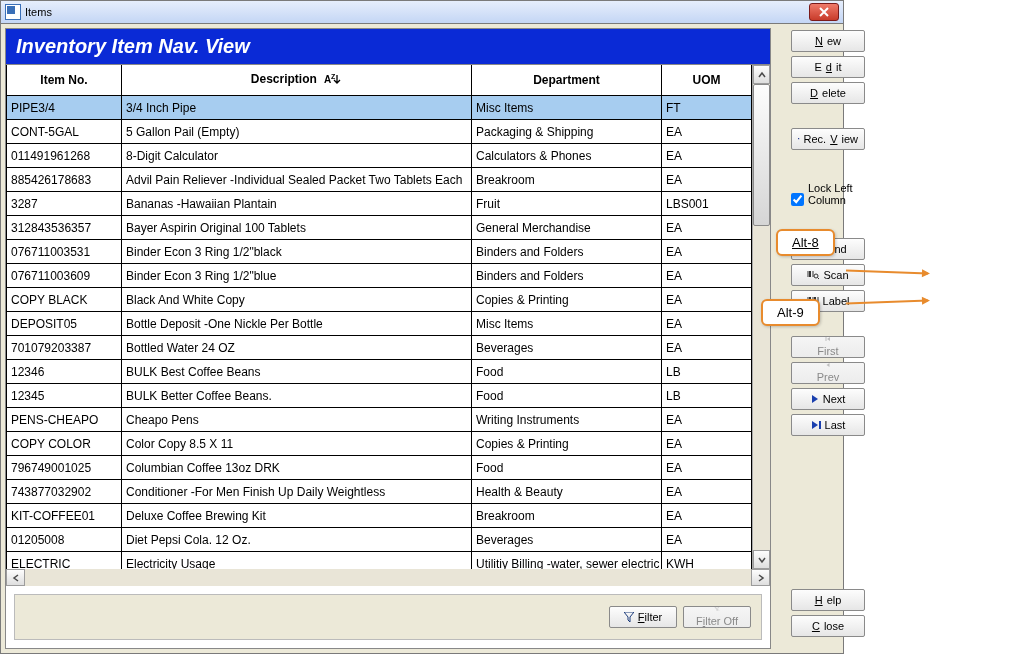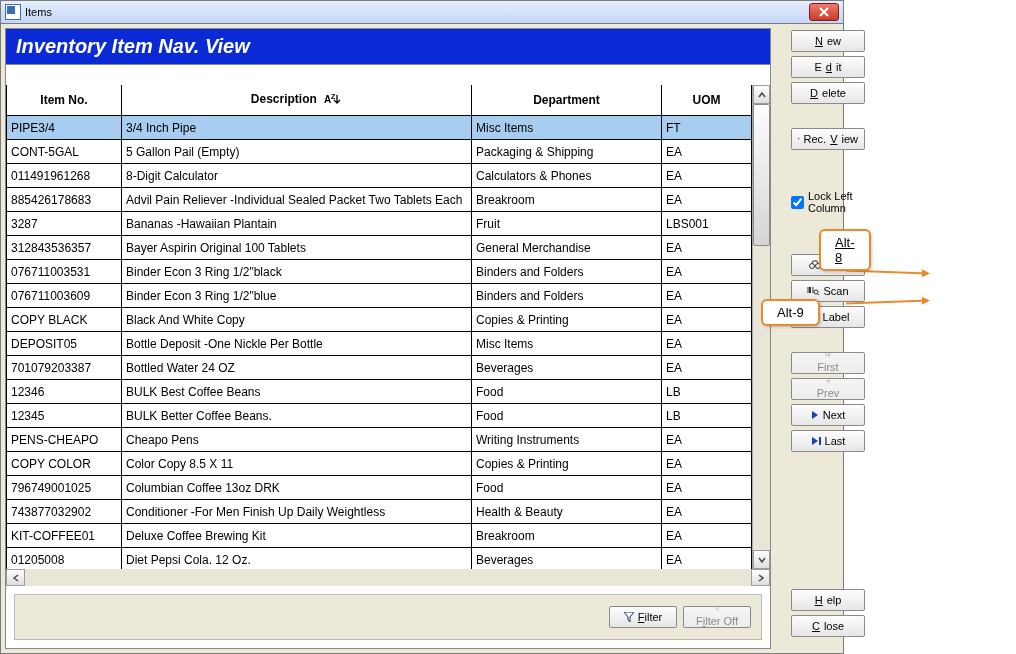--- a/index.html
+++ b/index.html
@@ -7,21 +7,21 @@
 .titlebar { height:22px; background:linear-gradient(#e6eefc,#c4d6f5); border-bottom:1px solid #7a7a7a; display:flex; align-items:center; padding:0 4px; }
 .titlebar .ticon { width:14px; height:14px; border:1px solid #3a6fb7; background:#fff; margin-right:4px; position:relative; }
 .titlebar .ticon::after { content:""; position:absolute; left:1px; top:1px; right:5px; bottom:5px; background:#3a6fb7; }
 .titlebar .ttext { flex:1; font-size:11px; color:#000; }
 .titlebar .closebtn { width:28px; height:16px; border:1px solid #7a1a1a; border-radius:3px; background:linear-gradient(#ef7a6a,#c83b2a); display:flex; align-items:center; justify-content:center; cursor:pointer; }
 .titlebar .closebtn svg { width:10px; height:10px; }
 .body { flex:1; display:flex; padding:4px; gap:20px; min-height:0; }
 .leftpanel { flex:1; display:flex; flex-direction:column; border:1px solid #888; background:#fff; min-height:0; }
 .headerbar { background:#0a2ad6; color:#fff; font-size:20px; font-style:italic; font-weight:bold; padding:6px 10px; }
 .tablewrap { flex:1; display:flex; flex-direction:column; min-height:0; border-top:1px solid #888; }
-.scrollarea { flex:1; display:flex; min-height:0;margin-top:20px; }
+.scrollarea { flex:1; display:flex; min-height:0; }
 table { border-collapse:collapse; width:100%; table-layout:fixed; }
 th { background:#fff; border:1px solid #000; border-top:none; font-weight:bold; font-size:12px; padding:4px 6px; text-align:center; height:22px; }
 td { border:1px solid #000; border-top:none; font-size:12px; padding:2px 4px; height:19px; white-space:nowrap; overflow:hidden; text-overflow:clip; }
 .col-item { width:115px; }
 .col-desc { width:350px; }
 .col-dept { width:190px; }
 .col-uom { width:90px; }
 .col-blank { width:auto; }
 tr.selected td { background:#a7cdf0; }
 .sorticon { display:inline-block; vertical-align:middle; margin-left:4px; }
@@ -34,21 +34,21 @@
 .hscroll .arrow { width:17px; background:linear-gradient(#fdfdfd,#dedede); border:1px solid #9c9c9c; display:flex; align-items:center; justify-content:center; cursor:pointer; }
 .hscroll .track { flex:1; position:relative; }
 .bottompanel { height:44px; border-top:1px solid #ccc; background:#ece9d8; margin:8px; border:1px solid #bbb; display:flex; align-items:center; justify-content:flex-end; padding:0 10px; gap:6px; }
 .btn { min-width:68px; height:22px; border:1px solid #8a8a8a; background:linear-gradient(#fdfdfd,#e6e6e6); border-radius:2px; font-size:11px; display:inline-flex; align-items:center; justify-content:center; gap:4px; cursor:pointer; padding:0 6px; box-sizing:border-box; }
 .btn.disabled { color:#8a8a8a; cursor:default; background:linear-gradient(#f5f5f5,#ececec);flex-direction:column; }
 .btn.disabled svg { opacity:0.5; }
 .rightpanel { width:86px; display:flex; flex-direction:column; align-items:stretch; gap:4px; padding-top:2px; }
 .rightpanel .btn { width:74px; margin:0 auto; }
 .rightpanel .spacer8 { height:8px; }
 .rightpanel .spacer16 { height:16px; }
-.chkrow { display:flex; align-items:center; gap:4px; margin:16px auto; width:74px; font-size:11px; }
+.chkrow { display:flex; align-items:flex-end; gap:4px; margin:8px auto; width:74px; font-size:11px; }
 .chkrow input { margin:1px 0 0 0; }
 .callout { position:absolute; background:#fff; border:2px solid #e88b2d; border-radius:6px; font-size:13px; padding:4px 14px; box-shadow:1px 1px 3px rgba(0,0,0,0.2); z-index:5; }
 .callout-line { position:absolute; height:0; border-top:2px solid #e88b2d; z-index:4;}
 .callout-line::after { content:""; position:absolute; right:-2px; top:-5px; border-left:8px solid #e88b2d; border-top:4px solid transparent; border-bottom:4px solid transparent; }
 .underline-char { text-decoration:underline; }
 .spacer-auto { flex:1; }
 </style>
 </head>
 <body>
 
@@ -369,18 +369,18 @@
       </span>
 
       <div class="spacer-auto"></div>
       <span class="btn"><span class="underline-char">H</span>elp</span>
       <span class="btn"><span class="underline-char">C</span>lose</span>
       <div class="spacer8"></div>
     </div>
 
   </div>
 
-  <div class="callout" style="left:818px; top:228px;text-decoration:underline;">Alt-8</div>
+  <div class="callout" style="left:775px; top:228px;text-decoration:underline;">Alt-8</div>
   <div class="callout-line" style="left:845px; top:270px; width:82px; transform:rotate(2deg);"></div>
   <div class="callout" style="left:760px; top:298px;">Alt-9</div>
   <div class="callout-line" style="left:845px; top:300px; width:82px; transform:rotate(-2deg);"></div>
 
 </div>
 
 </body></html>

